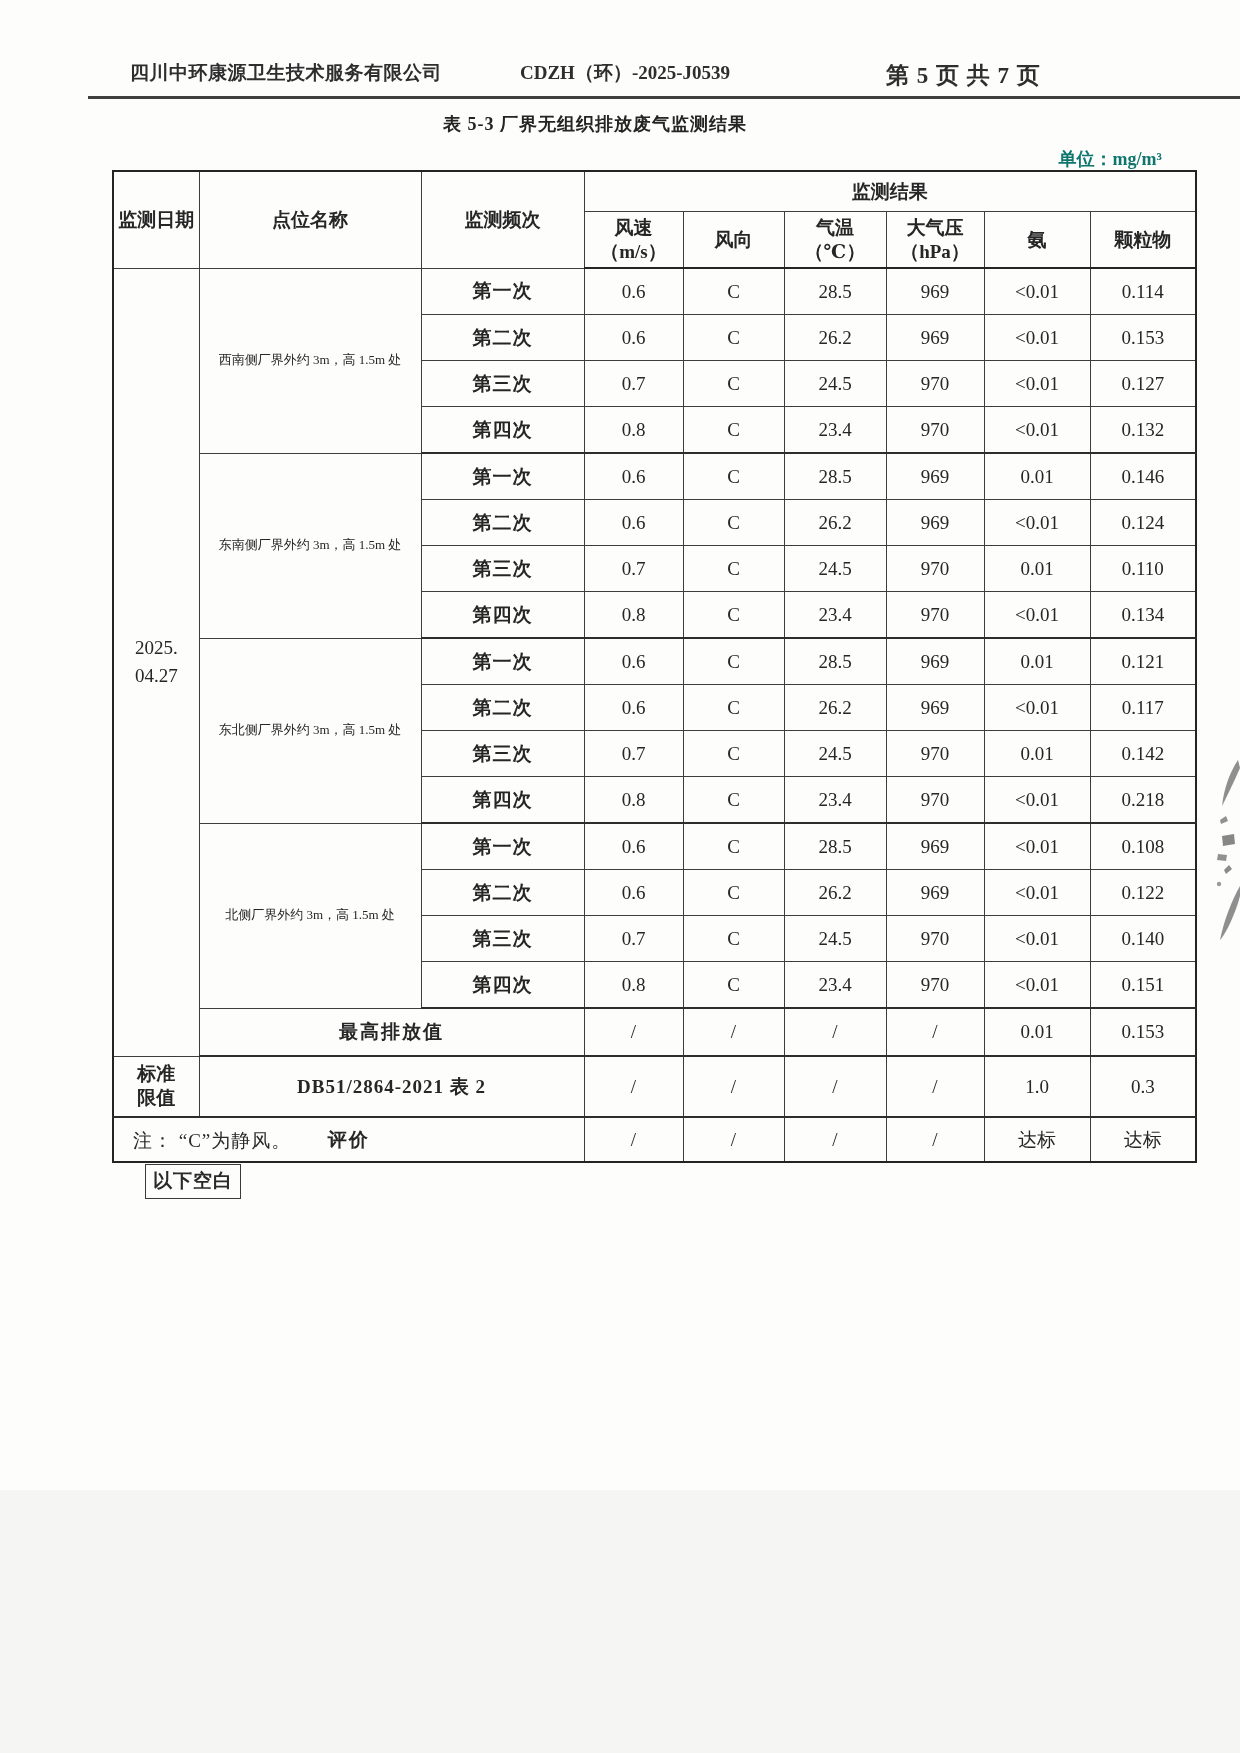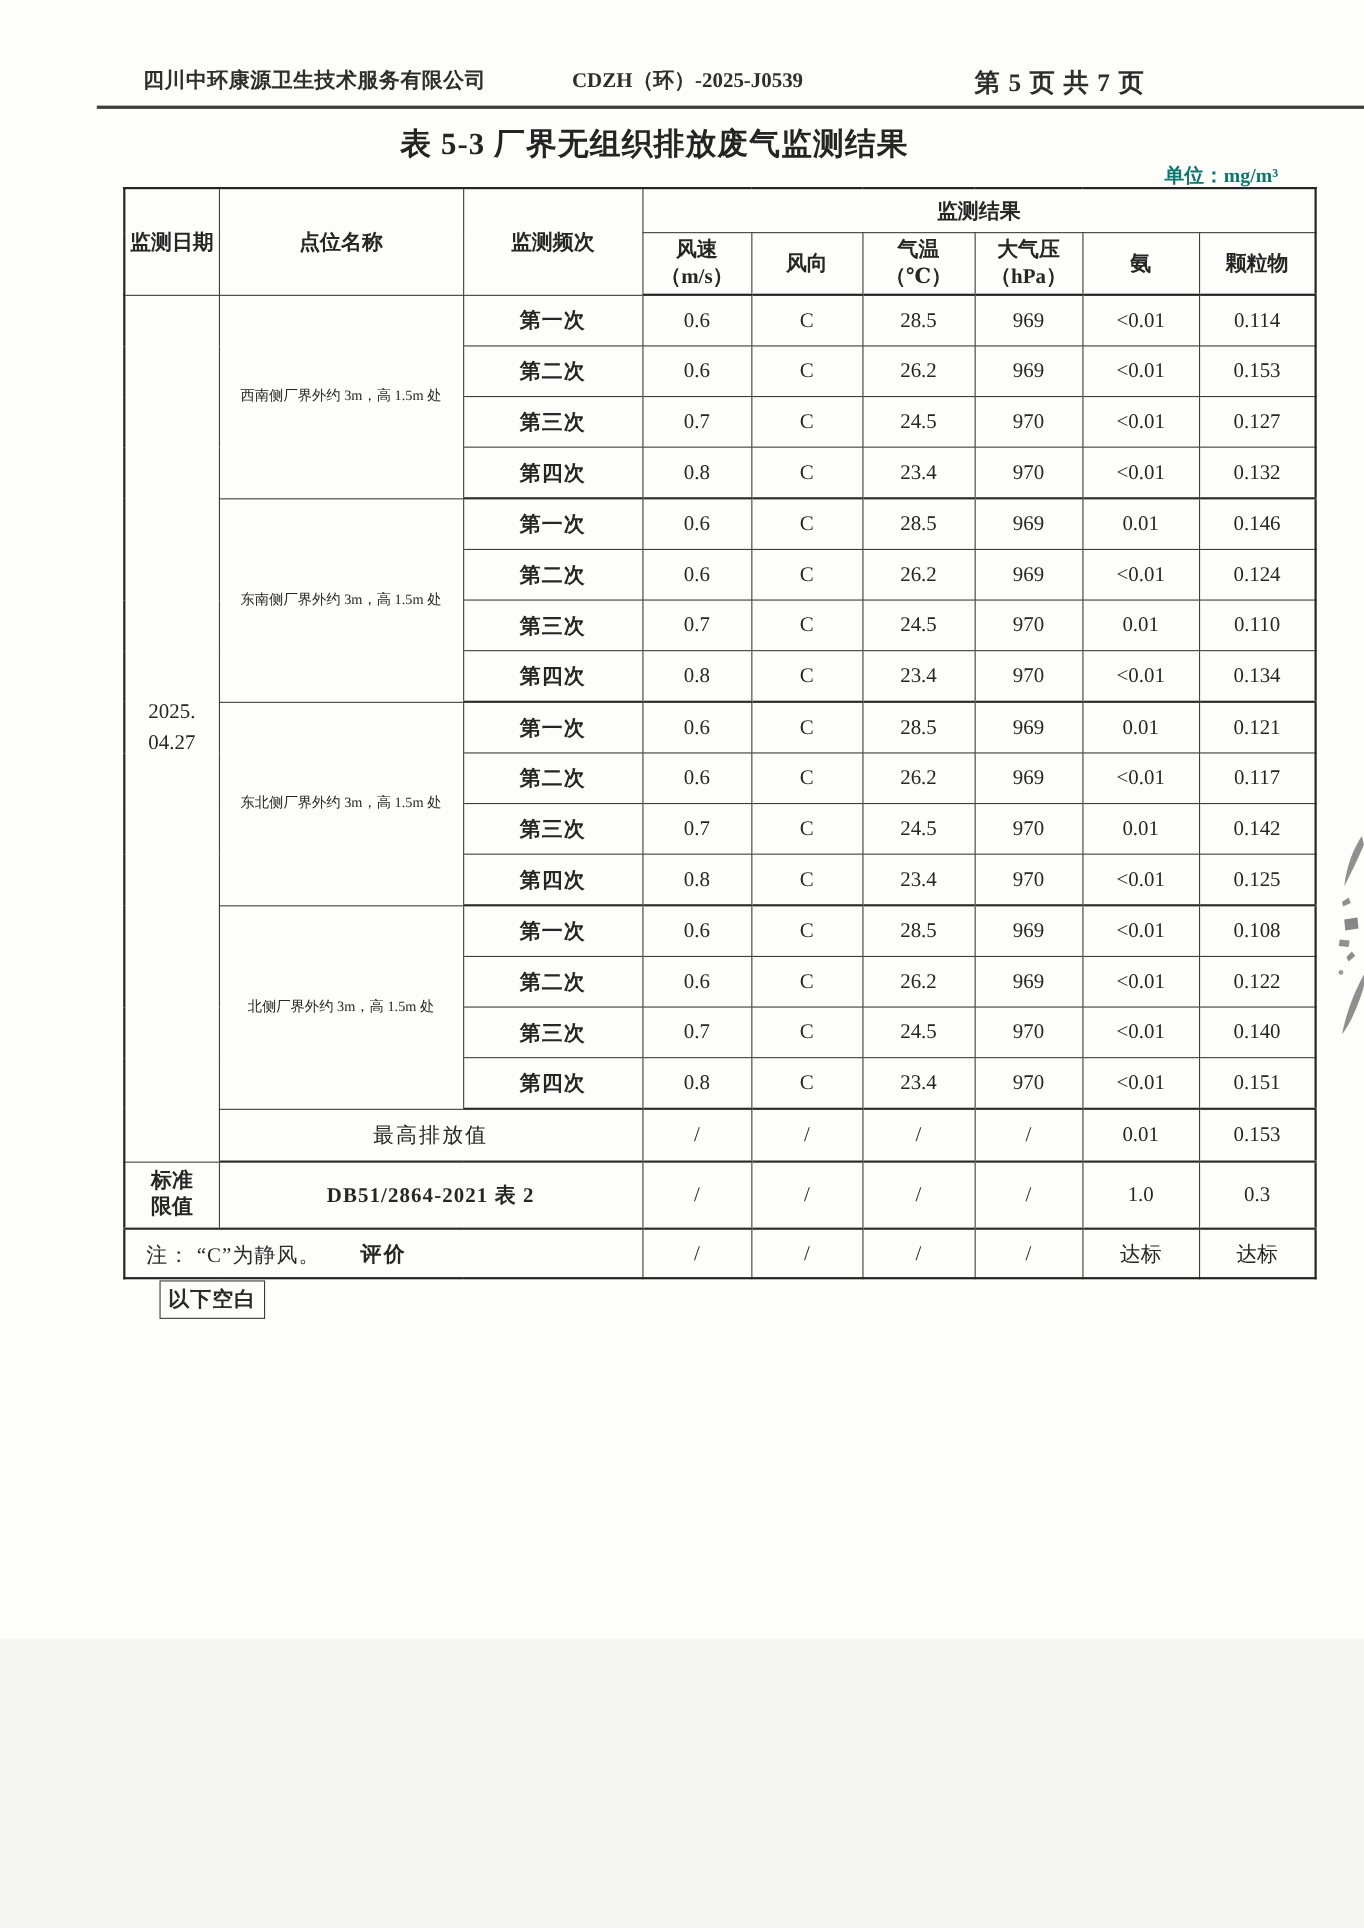--- a/index.html
+++ b/index.html
@@ -12,37 +12,37 @@
   .page {
     position:relative; width:1240px; height:1490px;
     background:#fdfdfc; overflow:hidden;
   }
   
   .ph-company { position:absolute; top:60px; left:130px; font-size:19px; font-weight:600; letter-spacing:0.5px; color:#2e2e2e; }
   .ph-report  { position:absolute; top:60px; left:520px; font-size:19px; font-weight:600; color:#2e2e2e; }
   .ph-page    { position:absolute; top:60px; left:886px; width:160px; font-size:23px; font-weight:600; color:#2e2e2e; letter-spacing:1px; }
   .ph-rule    { position:absolute; top:96px; left:88px; width:1152px; height:3px; background:#3f3f3f; }
   
-  .tbl-title { position:absolute; top:112px; left:0; width:1190px; text-align:center; font-size:28px; font-weight:bold; letter-spacing:1px; color:#242424; }
+  .tbl-title { position:absolute; top:112px; left:0; width:1190px; text-align:center; font-size:18px; font-weight:bold; letter-spacing:1px; color:#242424; }
   .unit-label { position:absolute; top:147px; left:900px; width:262px; text-align:right; font-size:18px; font-weight:bold; color:#0f766e; }
   
   .mtable { position:absolute; top:170px; left:112px; }
   table { border-collapse:collapse; table-layout:fixed; width:1083px; background:#fdfdfc; }
   td,th { border:1.4px solid #3d3d3d; text-align:center; vertical-align:middle; padding:1px 2px; font-size:19px; color:#262626; overflow:hidden; }
   table { border:2.6px solid #242424; }
   .hr1 th { height:37px; font-weight:bold; }
   .hr2 th { height:53px; font-weight:bold; border-bottom:2.4px solid #242424; line-height:1.25; }
   tr.dr td { height:43px; }
   tr.gend td { border-bottom:2.1px solid #2d2d2d; }
   td.datec { font-size:19px; line-height:1.5; }
   td.pt { font-size:13px; line-height:1.45; padding:0 8px; }
   td.fq { font-weight:bold; letter-spacing:1px; }
   td.num { font-size:19px; }
   tr.maxr td { height:44px; }
-  tr.maxr td.lbl { font-weight:normal; letter-spacing:2px; border-bottom:2.1px solid #2d2d2d;text-align:center; }
+  tr.maxr td.lbl { font-weight:bold; letter-spacing:2px; border-bottom:2.1px solid #2d2d2d;text-align:center; }
   tr.maxr td { border-bottom:2.1px solid #2d2d2d; }
   tr.limr td { height:57px; }
   tr.limr td.side { font-weight:bold; line-height:1.3; padding:0 20px; }
   tr.limr td.lbl { font-weight:bold; letter-spacing:1px; }
   tr.limr td { border-bottom:2.1px solid #2d2d2d; }
   tr.evr td { height:41px; }
   tr.evr td.lbl { font-weight:bold; letter-spacing:2px; }
   
   .note { position:absolute; top:1128px; left:133px; font-size:19px; color:#2a2a2a; letter-spacing:1px; }
   .blank-box { position:absolute; top:1164px; left:145px; border:1.6px solid #3a3a3a; padding:3px 7px 4px 7px; font-size:19px; font-weight:bold; letter-spacing:1px; color:#2a2a2a; }
@@ -208,21 +208,21 @@
       <td class="num">0.01</td>
       <td class="num">0.142</td>
     </tr>
     <tr class="dr gend">
       <td class="fq">第四次</td>
       <td class="num">0.8</td>
       <td class="num">C</td>
       <td class="num">23.4</td>
       <td class="num">970</td>
       <td class="num">&lt;0.01</td>
-      <td class="num">0.125</td>
+      <td class="num">0.218</td>
     </tr>
 
     <tr class="dr">
       <td class="pt" rowspan="4">北侧厂界外约 3m，高 1.5m 处</td>
       <td class="fq">第一次</td>
       <td class="num">0.6</td>
       <td class="num">C</td>
       <td class="num">28.5</td>
       <td class="num">969</td>
       <td class="num">&lt;0.01</td>

